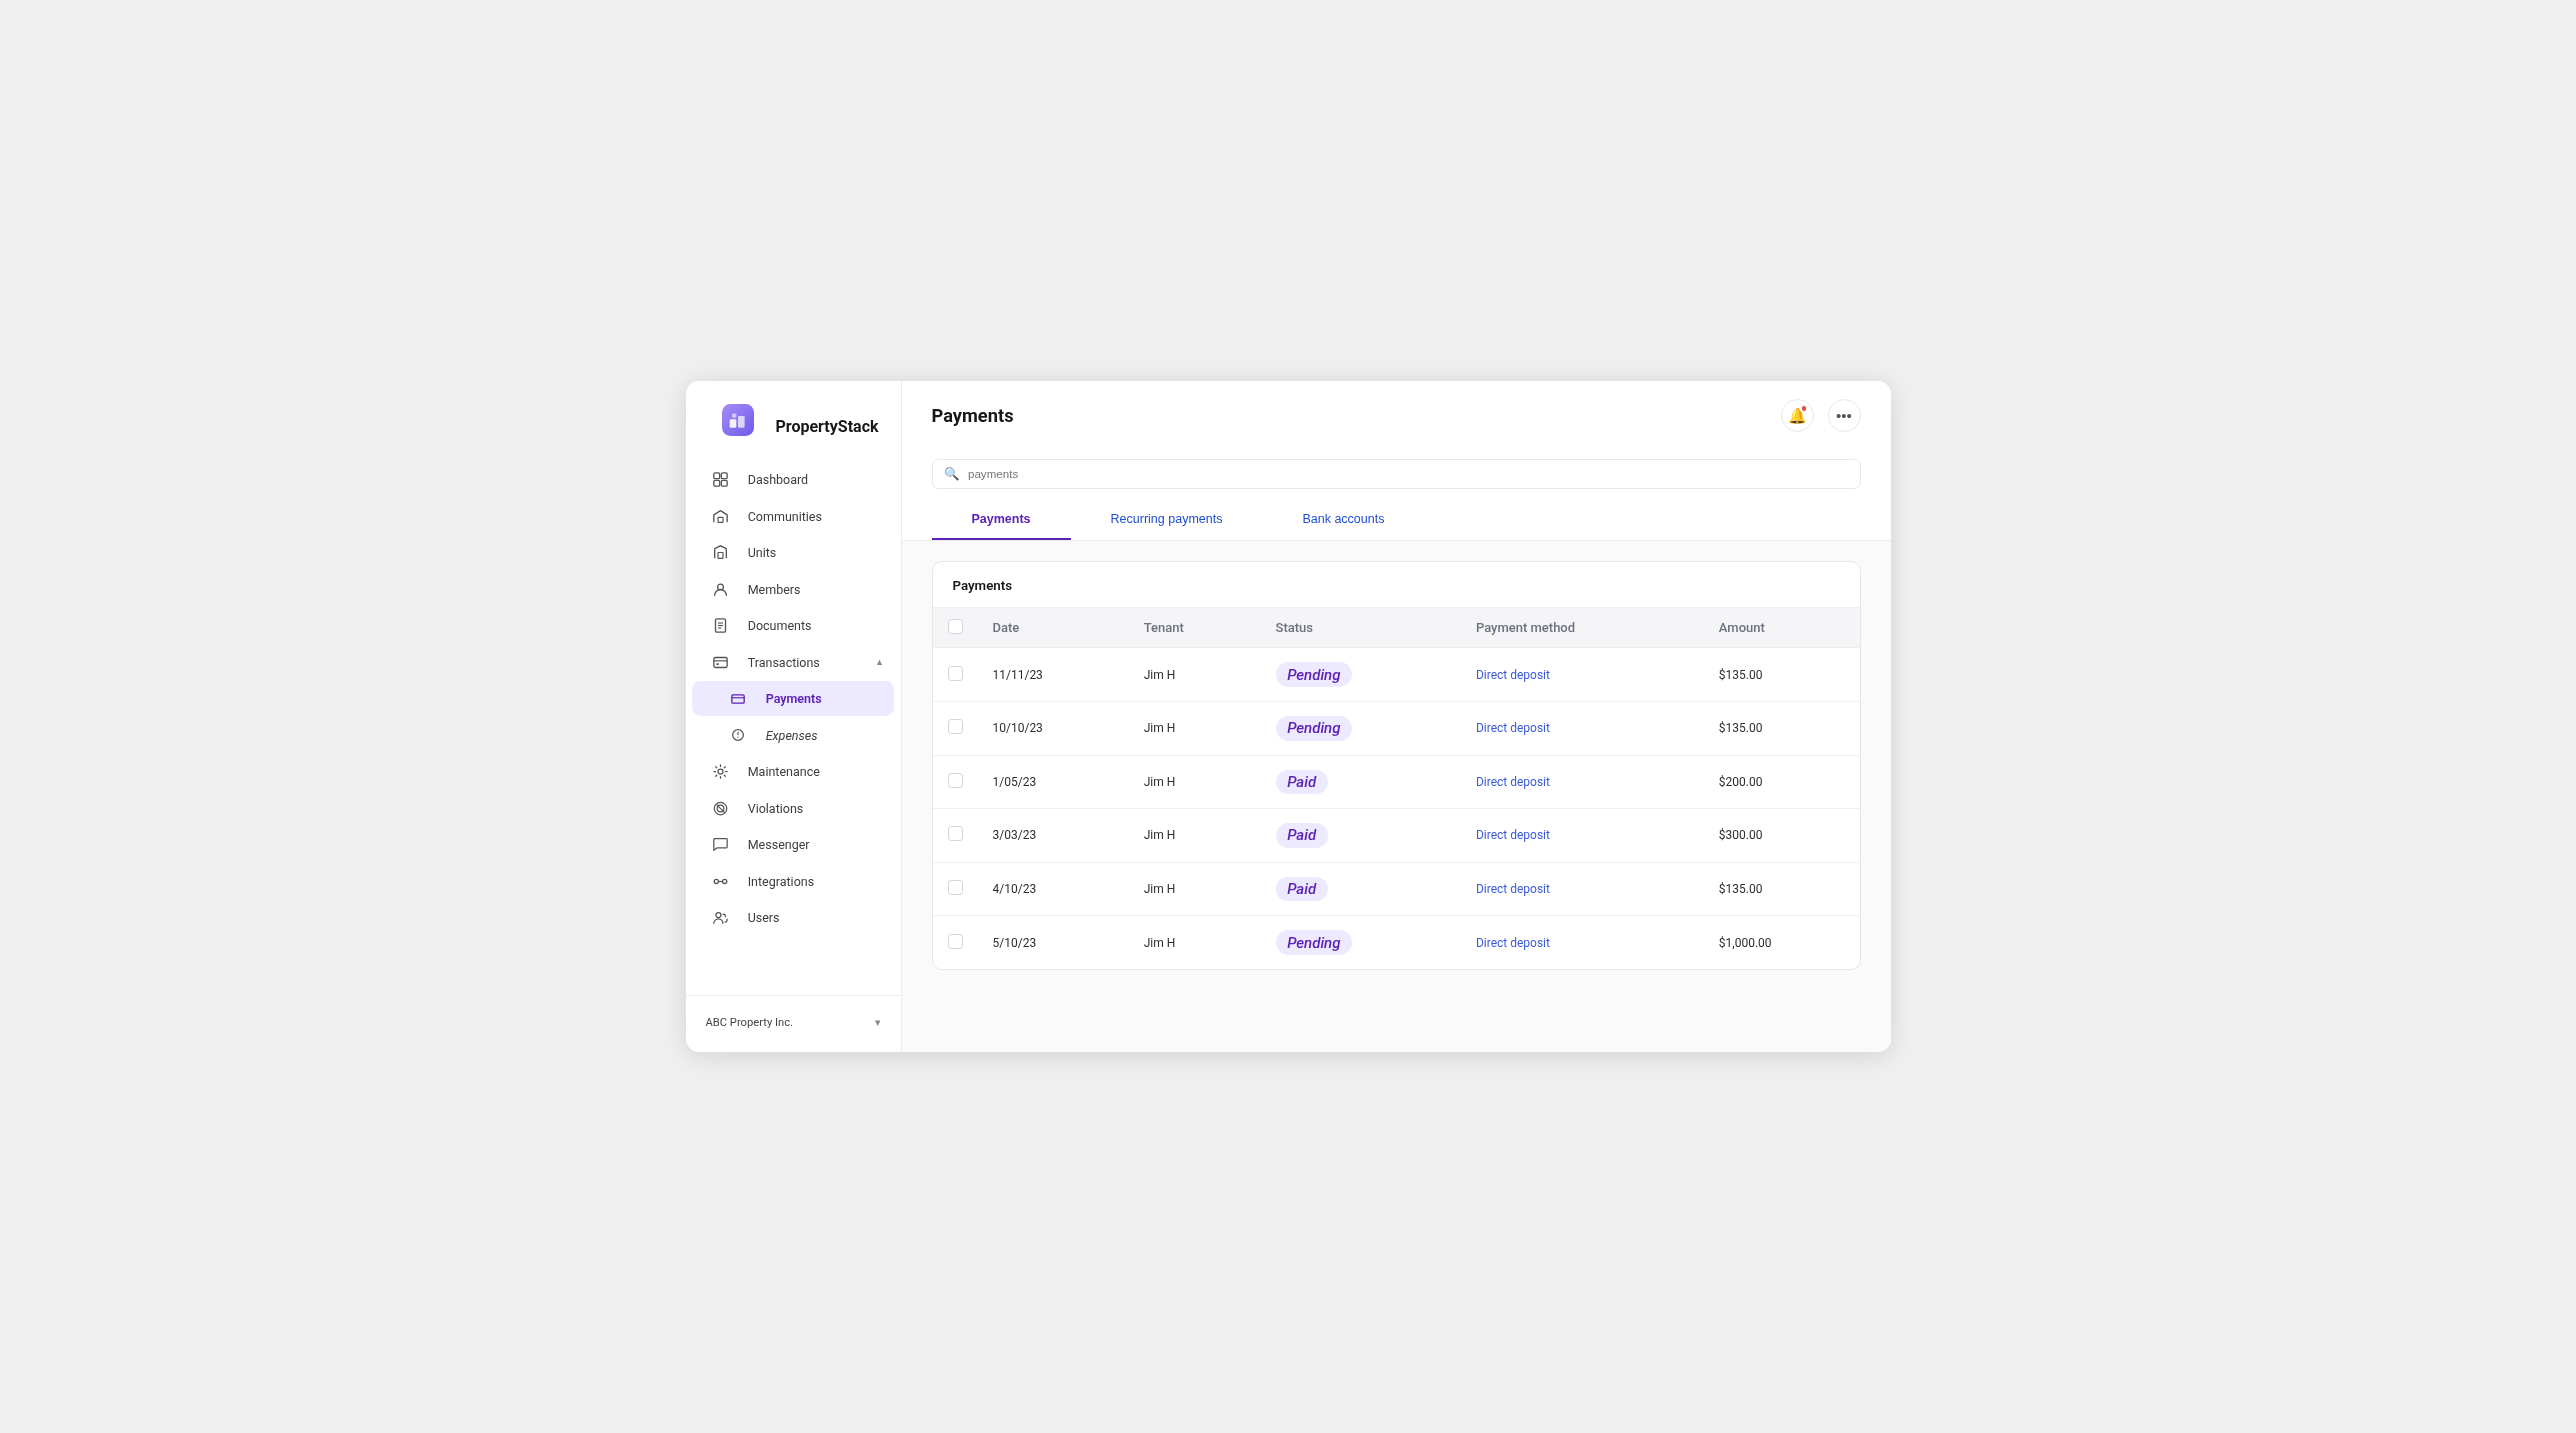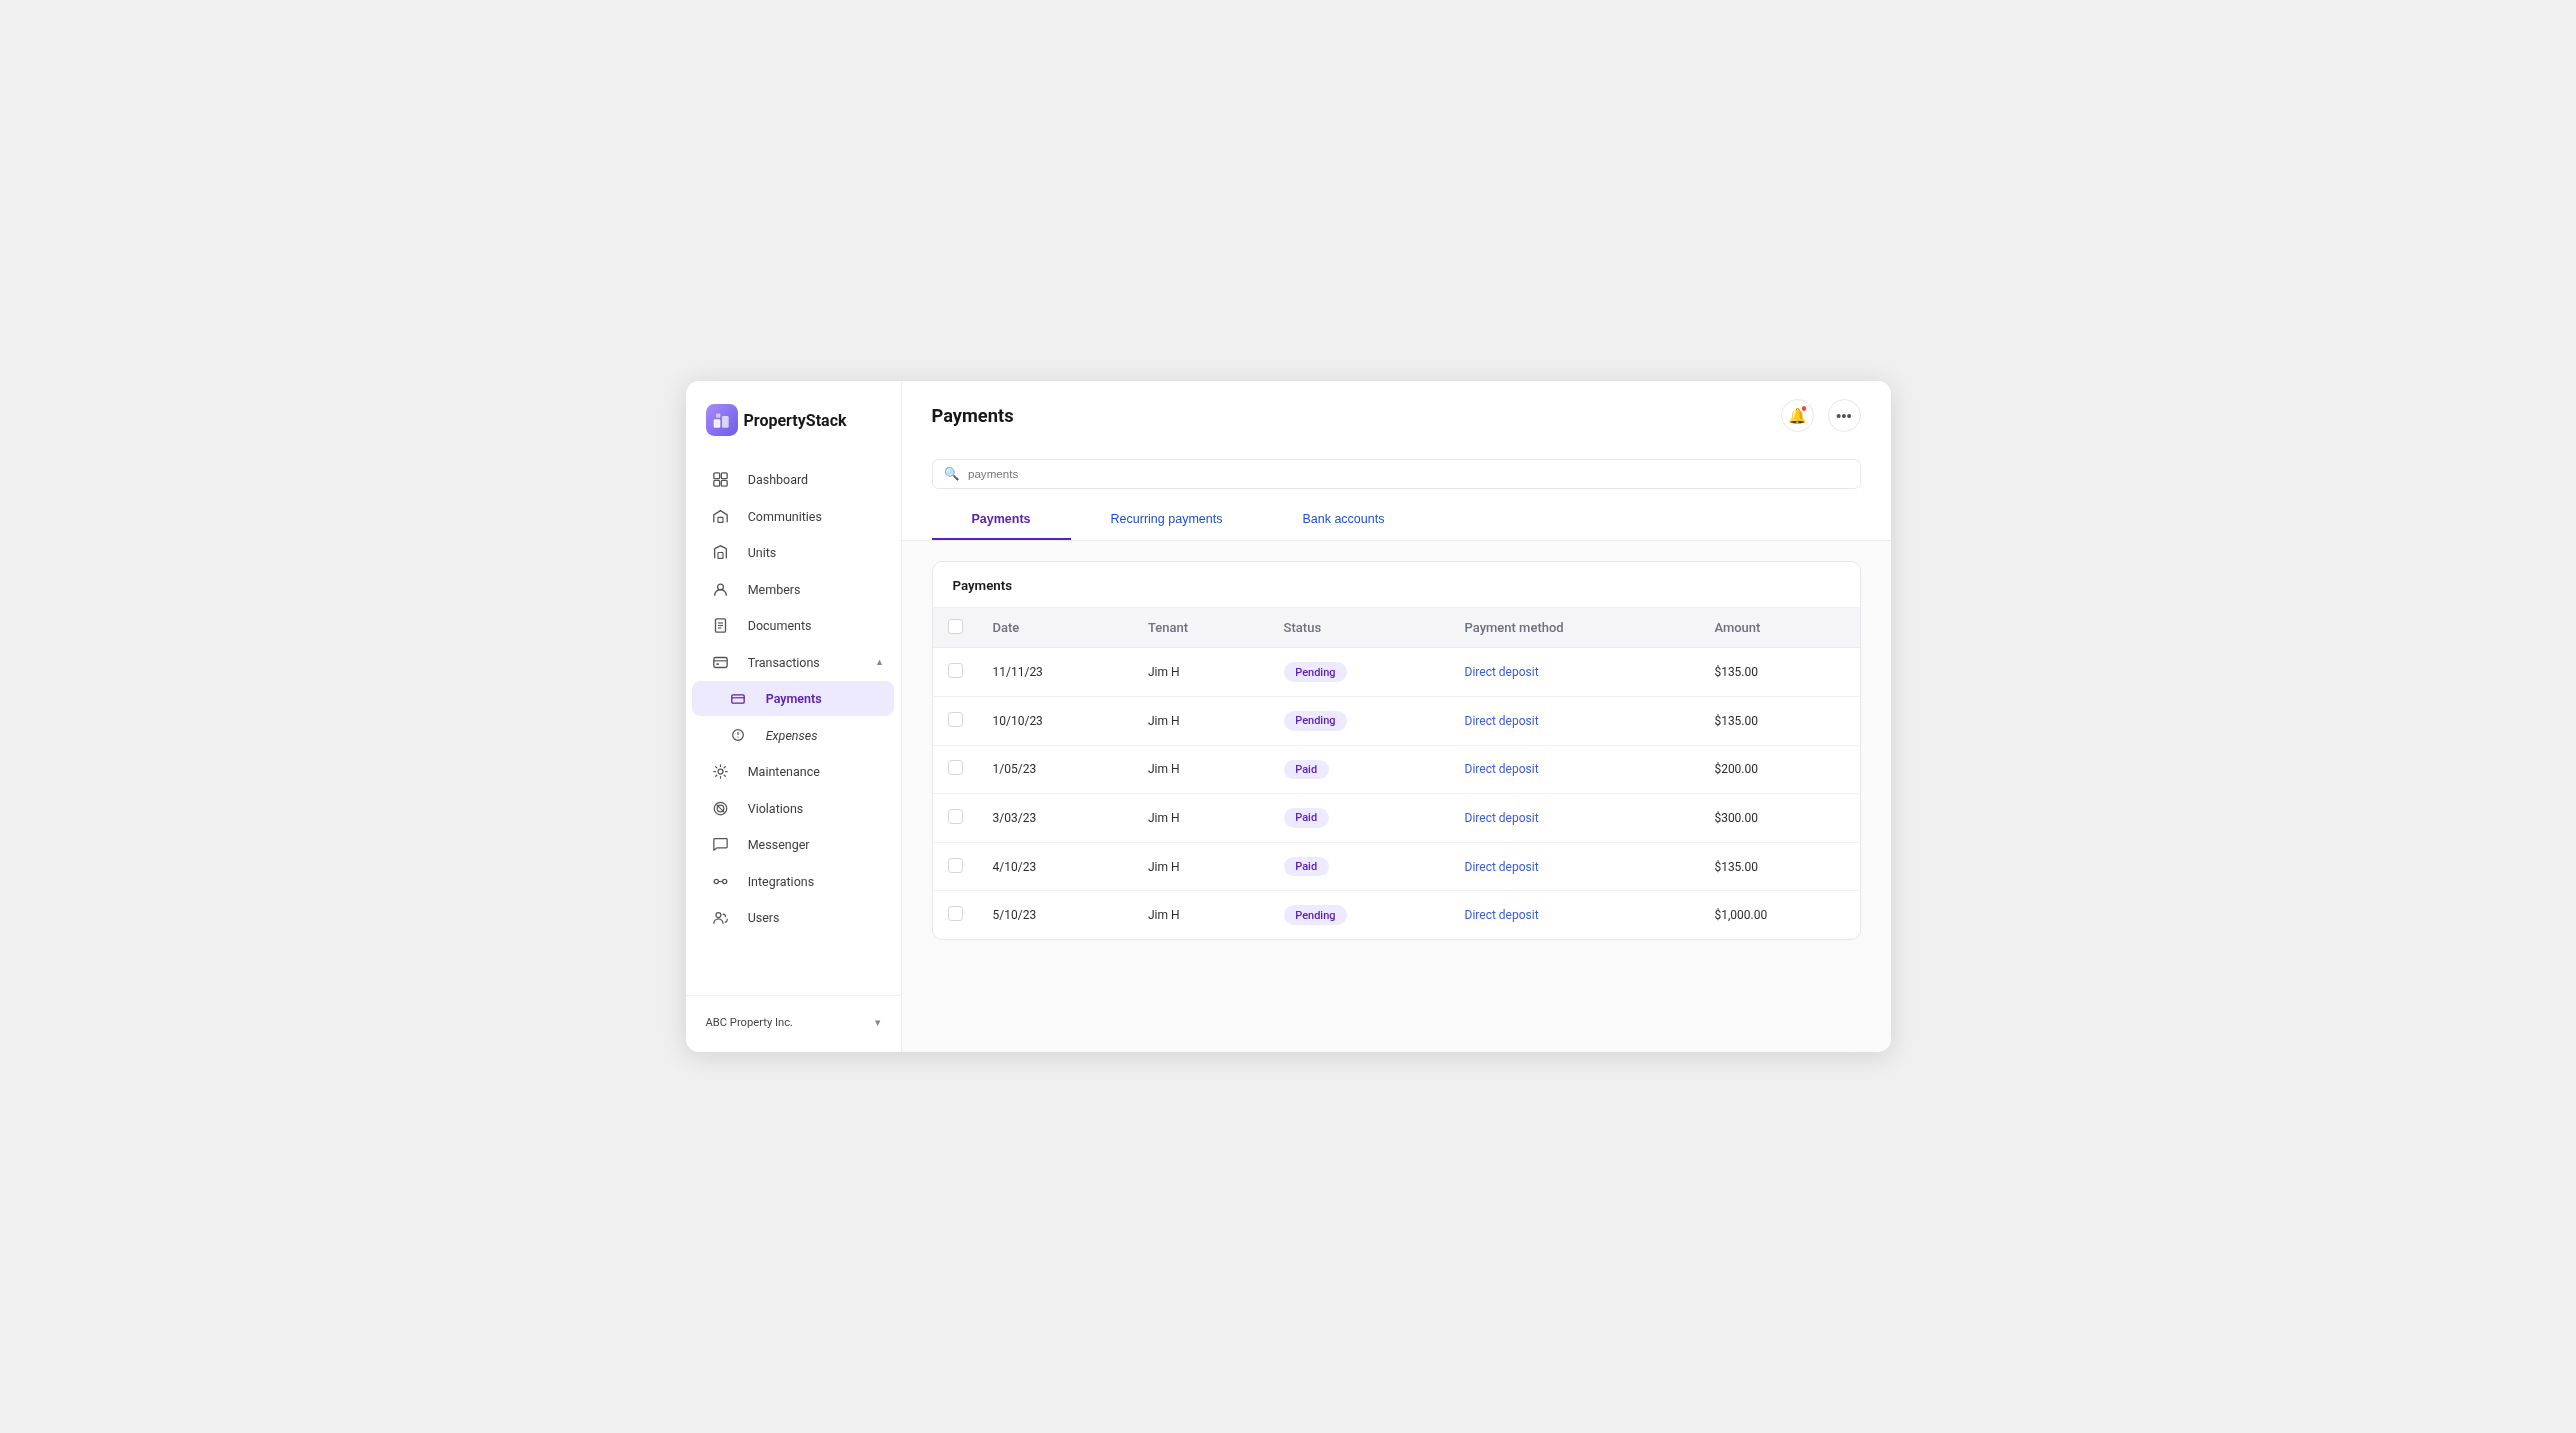--- a/index.html
+++ b/index.html
@@ -26,23 +26,24 @@
       width: 216px;
       min-width: 216px;
       background: #fff;
       border-right: 0.8px solid #ececec;
       display: flex;
       flex-direction: column;
       padding: 23px 0 16.6px 0;
     }
     .sidebar-logo {
       display: flex;
-      align-items: center;
-      gap: 6px;
+      align-items: flex-end;
+      gap: 22px;
       padding: 0 20px 26.6px 20px;
+      margin-left: 16px;
     }
     .logo-icon {
       width: 32px;
       height: 32px;
       background: linear-gradient(135deg, #a78bfa 0%, #6d5ce7 100%);
       border-radius: 8.3px;
       display: flex;
       align-items: center;
       justify-content: center;
     }
@@ -226,22 +227,23 @@
       border: 1.7px solid #d1d5db;
       border-radius: 3.3px;
       display: inline-block;
       cursor: pointer;
       background: #fff;
     }
     .status-badge {
       display: inline-block;
       padding: 3.3px 11.6px;
       border-radius: 16.6px;
-      font-size: 11px;
+      font-size: 15px;
       font-weight: 500;
+      font-style: italic;
     }
     .status-badge.pending {
       background: #ede9fe;
       color: #5b21b6;
     }
     .status-badge.paid {
       background: #ede9fe;
       color: #5b21b6;
     }
     .payment-method-link {

